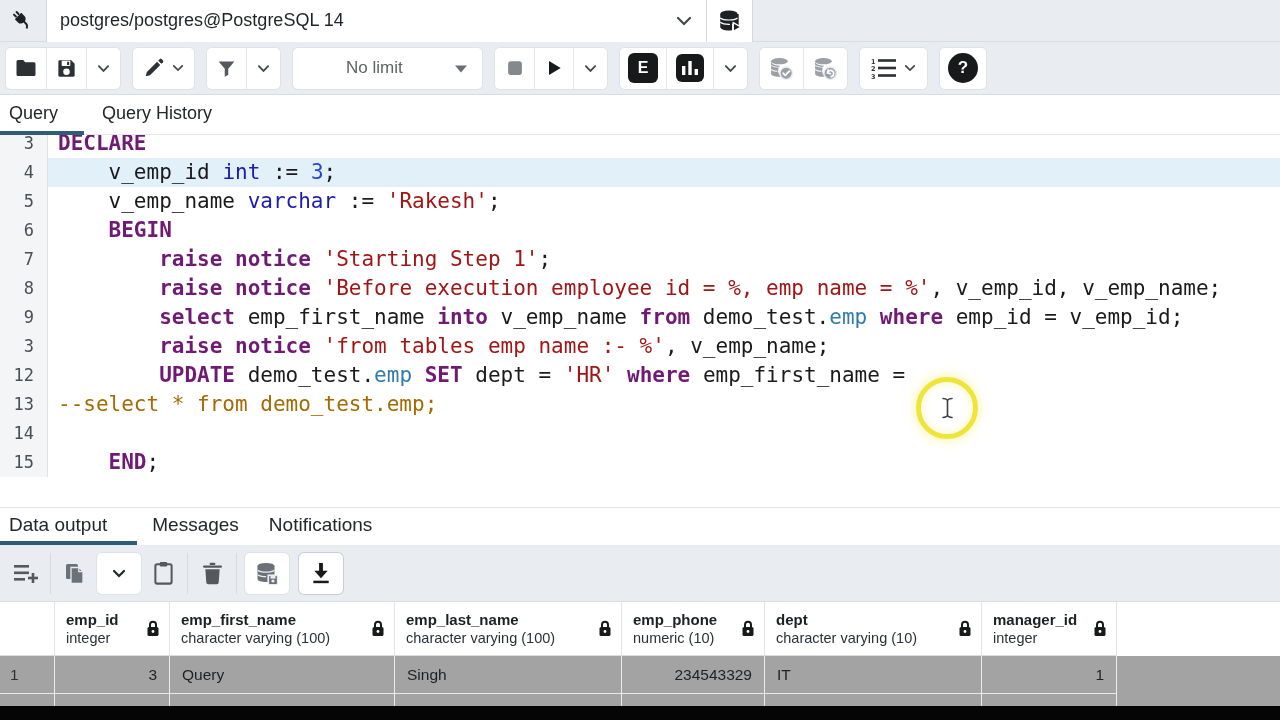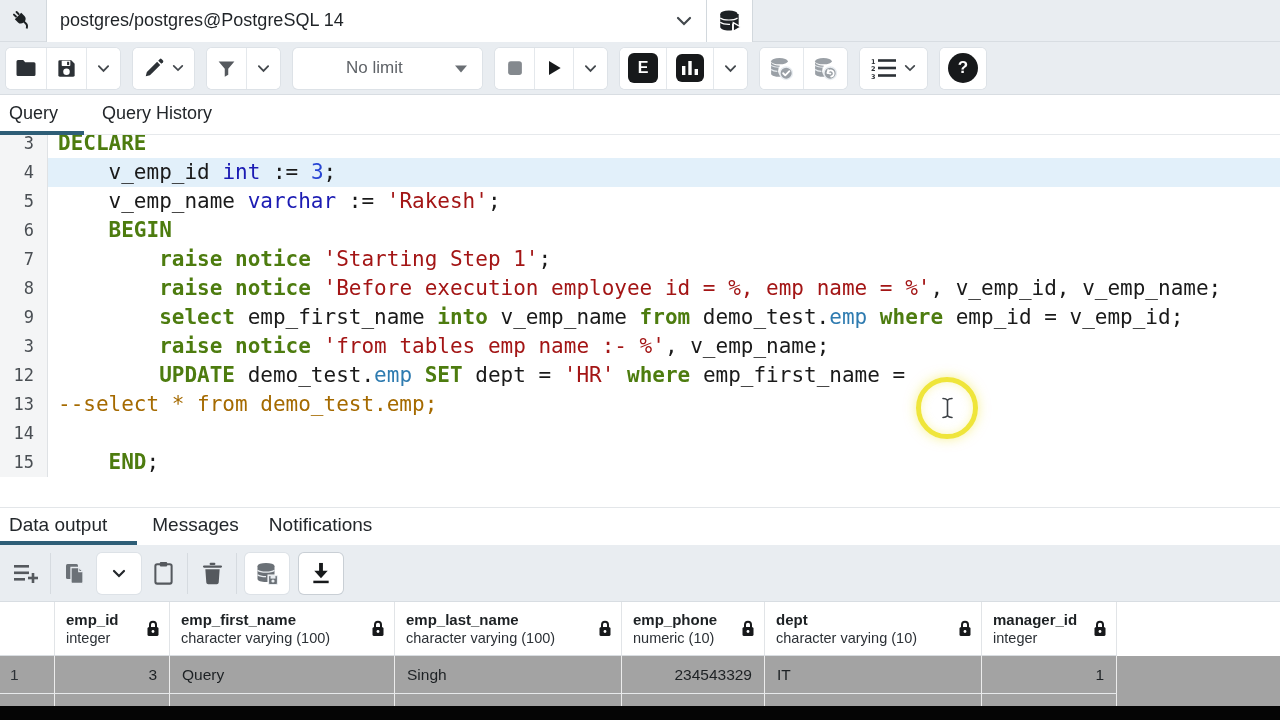--- a/index.html
+++ b/index.html
@@ -30,21 +30,21 @@
   .qtab.first { padding-left:9px; padding-right:26px; }
   .qtab.active::after { content:""; position:absolute; left:0; right:0; bottom:-1px; height:4px; background:#2e5e77; }
 
   
   .editor { height:372px; overflow:hidden; background:#fff; position:relative; }
   .code-editor { margin-top:-6px; }
   .code-line { display:flex; height:29px; line-height:29px; font-family:"DejaVu Sans Mono", monospace; font-size:21px; white-space:pre; }
   .gutter-num { flex:0 0 48px; background:#f4f5f6; border-right:1px solid #dfe2e5; color:#4a4f54; text-align:right; padding-right:13px; font-size:17px; font-family:"DejaVu Sans Mono", monospace; }
   .code-text { flex:1; padding-left:10px; color:#1a1a1a; }
   .code-line.active .code-text { background:#e2f0fa; }
-  .tok-kw  { color:#4d7c0f; font-weight:bold; }
+  .tok-kw  { color:#701a75; font-weight:bold; }
   .tok-type{ color:#1b1bb3; }
   .tok-num { color:#2745d4; }
   .tok-str { color:#a31515; }
   .tok-cmt { color:#a56a00; }
   .tok-tbl { color:#2e7bb0; }
   .tok-pl  { color:#1a1a1a; }
 
   
   .click-highlight { position:absolute; left:916px; top:377px; width:62px; height:62px; border:5px solid #efe53a; border-radius:50%;
      box-shadow:0 0 12px rgba(240,230,60,.55), inset 0 0 10px rgba(240,230,60,.35); pointer-events:none; display:flex; align-items:center; justify-content:center; }

